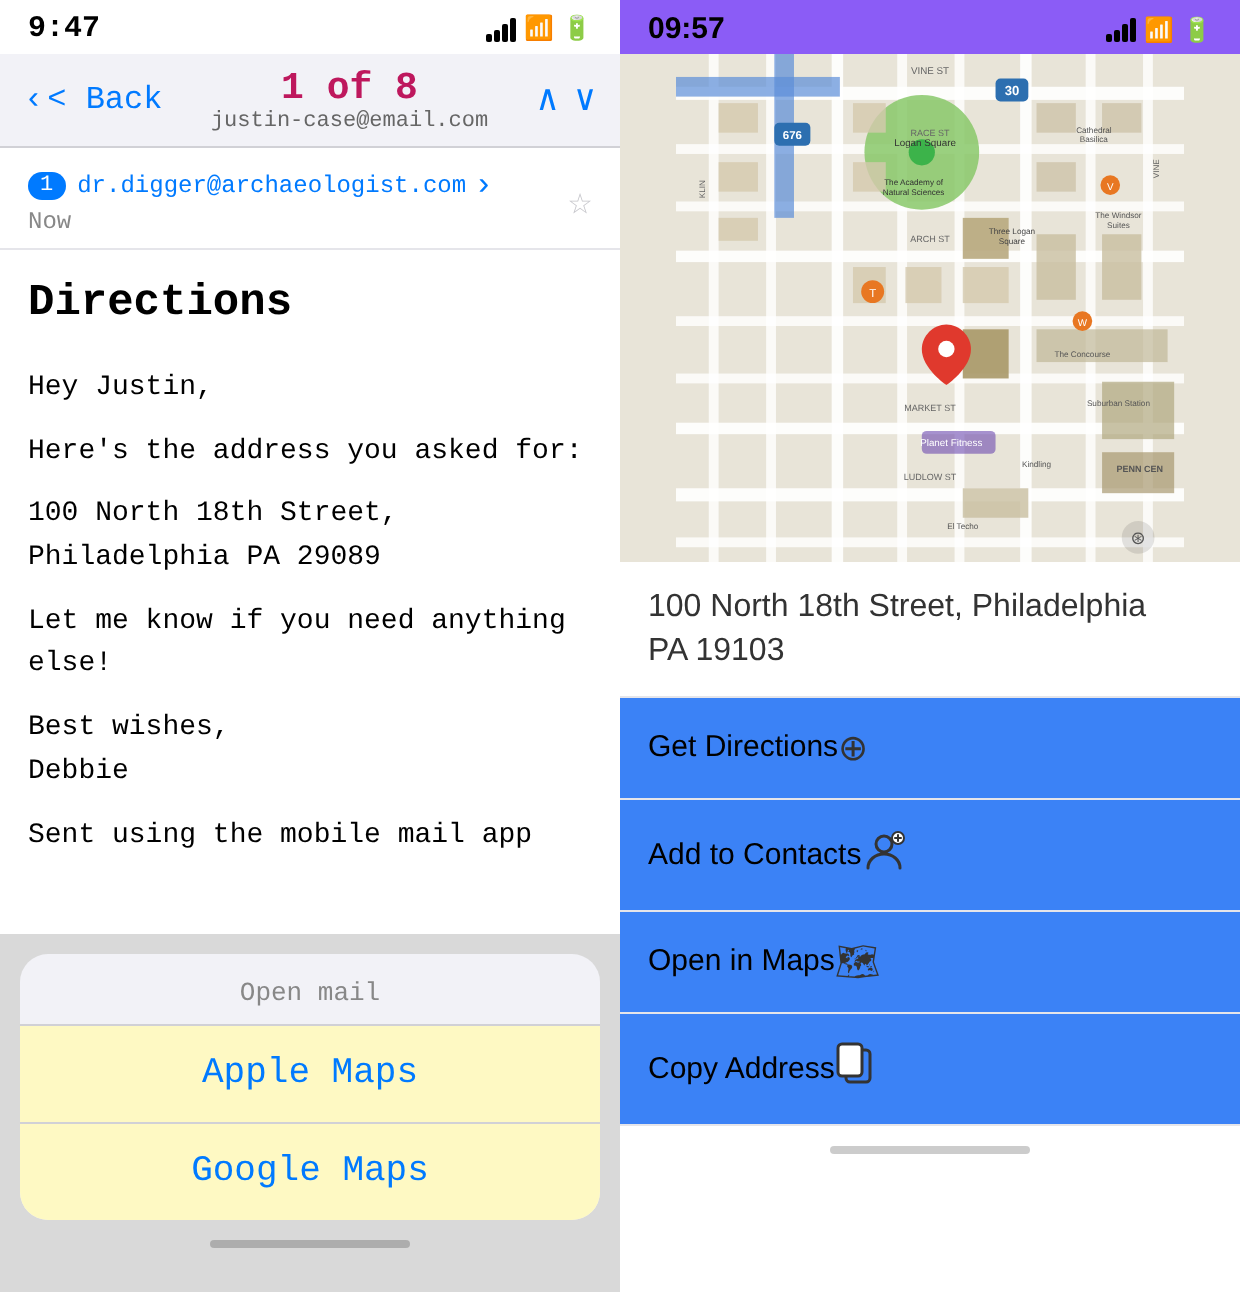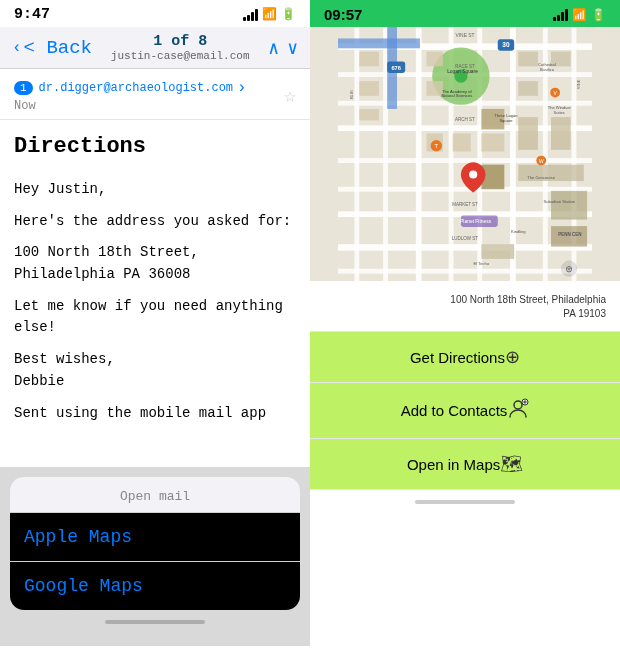--- a/index.html
+++ b/index.html
@@ -55,23 +55,23 @@
       display: flex;
       align-items: center;
       color: #007aff;
       font-size: 16px;
       gap: 2px;
     }
     .nav-center {
       text-align: center;
     }
     .nav-center-top {
-      font-size: 15px;
+      font-size: 19px;
       font-weight: 600;
-      color: #0c4a6e;
+      color: #be185d;
     }
     .nav-center-sub {
       font-size: 11px;
       color: #666;
     }
     .nav-arrows {
       display: flex;
       gap: 8px;
       color: #007aff;
       font-size: 18px;
@@ -144,25 +144,26 @@
       overflow: hidden;
     }
     .action-sheet-title {
       text-align: center;
       font-size: 13px;
       color: #888;
       padding: 12px 0 8px;
       border-bottom: 1px solid #d1d1d6;
     }
     .action-item {
+      text-align: center;
       padding: 14px;
       font-size: 18px;
       color: #007aff;
       border-bottom: 1px solid #d1d1d6;
-      background: #000000;
+      background: #fef9c3;
       cursor: pointer;
     }
     .action-item.cancel {
       color: #ff3b30;
       font-weight: 600;
       border-bottom: none;
     }
     .action-sheet-cancel {
       background: #fff;
       border-radius: 14px;
@@ -193,21 +194,21 @@
       flex-direction: column;
       position: relative;
       overflow: hidden;
     }
 
     .status-bar-right {
       display: flex;
       justify-content: space-between;
       align-items: center;
       padding: 6px 14px 4px;
-      background: #22c55e;
+      background: #8b5cf6;
     }
 
     
     .map-container {
       width: 100%;
       height: 254px;
       background: #e8e4d8;
       position: relative;
       overflow: hidden;
       flex-shrink: 0;
@@ -227,34 +228,33 @@
       overflow: hidden;
       display: flex;
       flex-direction: column;
     }
 
     .address-header {
       padding: 12px 14px 10px;
       border-bottom: 1px solid #e5e5ea;
     }
     .address-text {
-      font-size: 10px;
+      font-size: 16px;
       color: #333;
       line-height: 1.4;
-      text-align: right;
     }
 
     .menu-item {
       display: flex;
       align-items: center;
-      justify-content: center;
+      justify-content: flex-start;
       padding: 14px 14px;
       border-bottom: 1px solid #e5e5ea;
       cursor: pointer;
-      background: #bef264;
+      background: #3b82f6;
     }
     .menu-item:last-child {
       border-bottom: none;
     }
     .menu-label {
       font-size: 15px;
       color: #000;
     }
     .menu-icon {
       font-size: 18px;
@@ -297,21 +297,21 @@
         <div class="signal-bar" style="height:12px"></div>
       </div>
       <span style="font-size:12px">📶</span>
       <span style="font-size:12px">🔋</span>
     </div>
   </div>
 
   <div class="nav-bar">
     <div class="nav-back">
       <span>‹</span>
-      <span style="font-size:19px">&lt; Back</span>
+      <span style="font-size:16px">&lt; Back</span>
     </div>
     <div class="nav-center">
       <div class="nav-center-top">1 of 8</div>
       <div class="nav-center-sub">justin-case@email.com</div>
     </div>
     <div class="nav-arrows">
       <span>∧</span>
       <span>∨</span>
     </div>
   </div>
@@ -326,21 +326,21 @@
       <div class="email-time">Now</div>
     </div>
     <span class="star-icon">☆</span>
   </div>
 
   <div class="email-body">
     <div class="email-subject">Directions</div>
     <div class="email-text">
       <p>Hey Justin,</p>
       <p>Here's the address you asked for:</p>
-      <p>100 North 18th Street, Philadelphia PA 36008</p>
+      <p>100 North 18th Street, Philadelphia PA 29089</p>
       <p>Let me know if you need anything else!</p>
       <p>Best wishes,<br>Debbie</p>
       <p>Sent using the mobile mail app</p>
     </div>
   </div>
 
   <div class="action-sheet-overlay">
     <div class="action-sheet">
       <div class="action-sheet-title">Open mail</div>
       <div class="action-item" style="color:#007aff">
@@ -508,19 +508,28 @@
           <circle cx="18" cy="5" r="3" fill="#fff" stroke="#333" stroke-width="1"></circle>
           <line x1="18" y1="3.5" x2="18" y2="6.5" stroke="#333" stroke-width="1" stroke-linecap="round"></line>
           <line x1="16.5" y1="5" x2="19.5" y2="5" stroke="#333" stroke-width="1" stroke-linecap="round"></line>
         </svg>
       </span>
     </div>
     <div class="menu-item">
       <span class="menu-label">Open in Maps</span>
       <span class="menu-icon">🗺</span>
     </div>
+    <div class="menu-item">
+      <span class="menu-label">Copy Address</span>
+      <span class="menu-icon">
+        <svg width="20" height="22" viewBox="0 0 20 22" fill="none" xmlns="http://www.w3.org/2000/svg">
+          <rect x="6" y="4" width="12" height="16" rx="2" stroke="#333" stroke-width="1.5"></rect>
+          <rect x="2" y="1" width="12" height="16" rx="2" fill="#fff" stroke="#333" stroke-width="1.5"></rect>
+        </svg>
+      </span>
+    </div>
 
     <div class="home-indicator-right">
       <div class="home-bar"></div>
     </div>
   </div>
 
 </div>
 
 </body></html>

